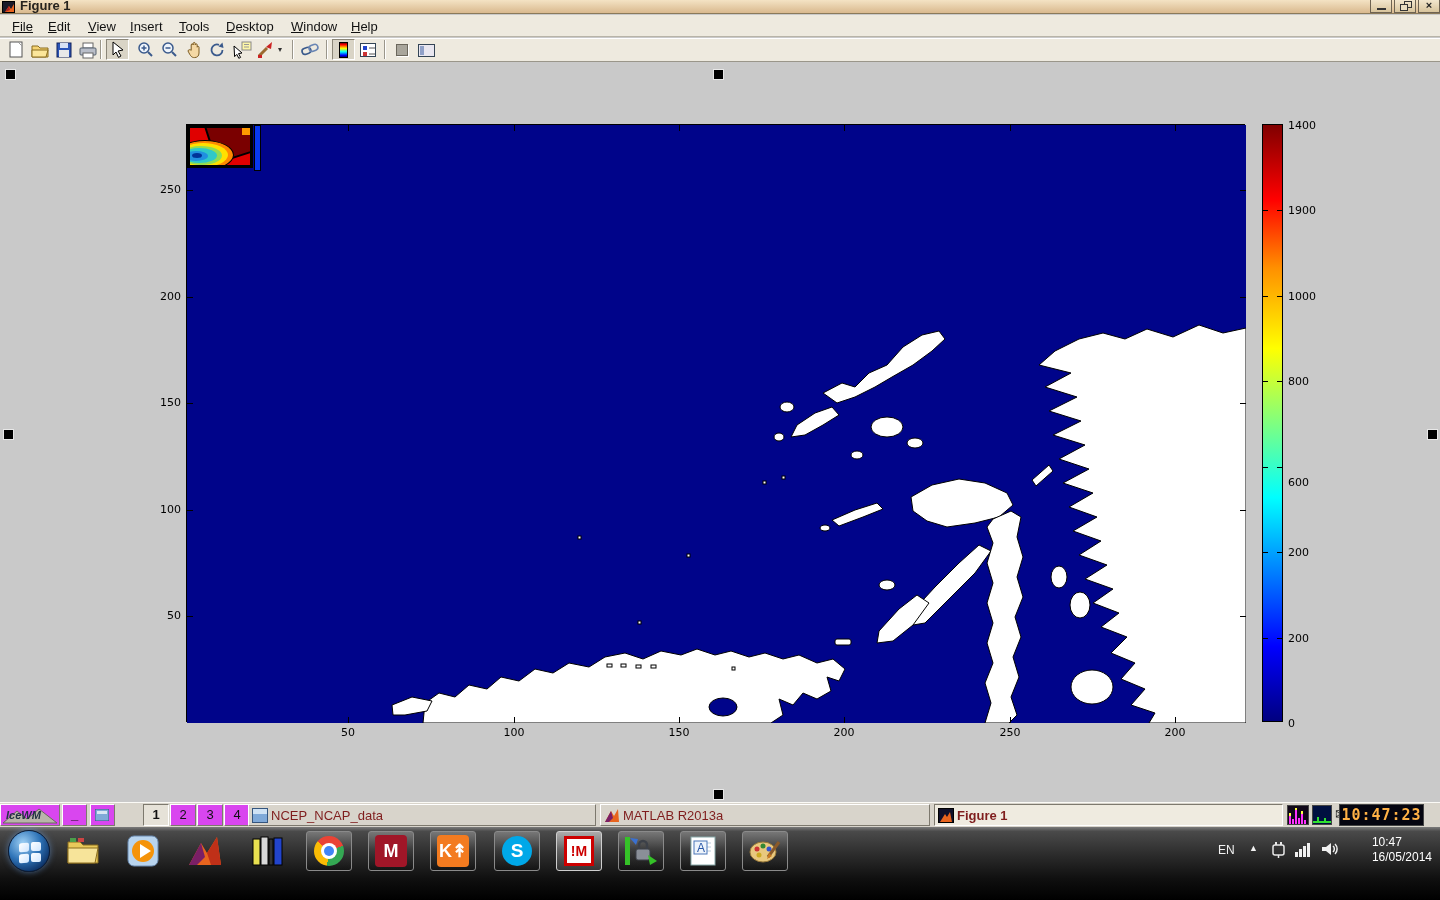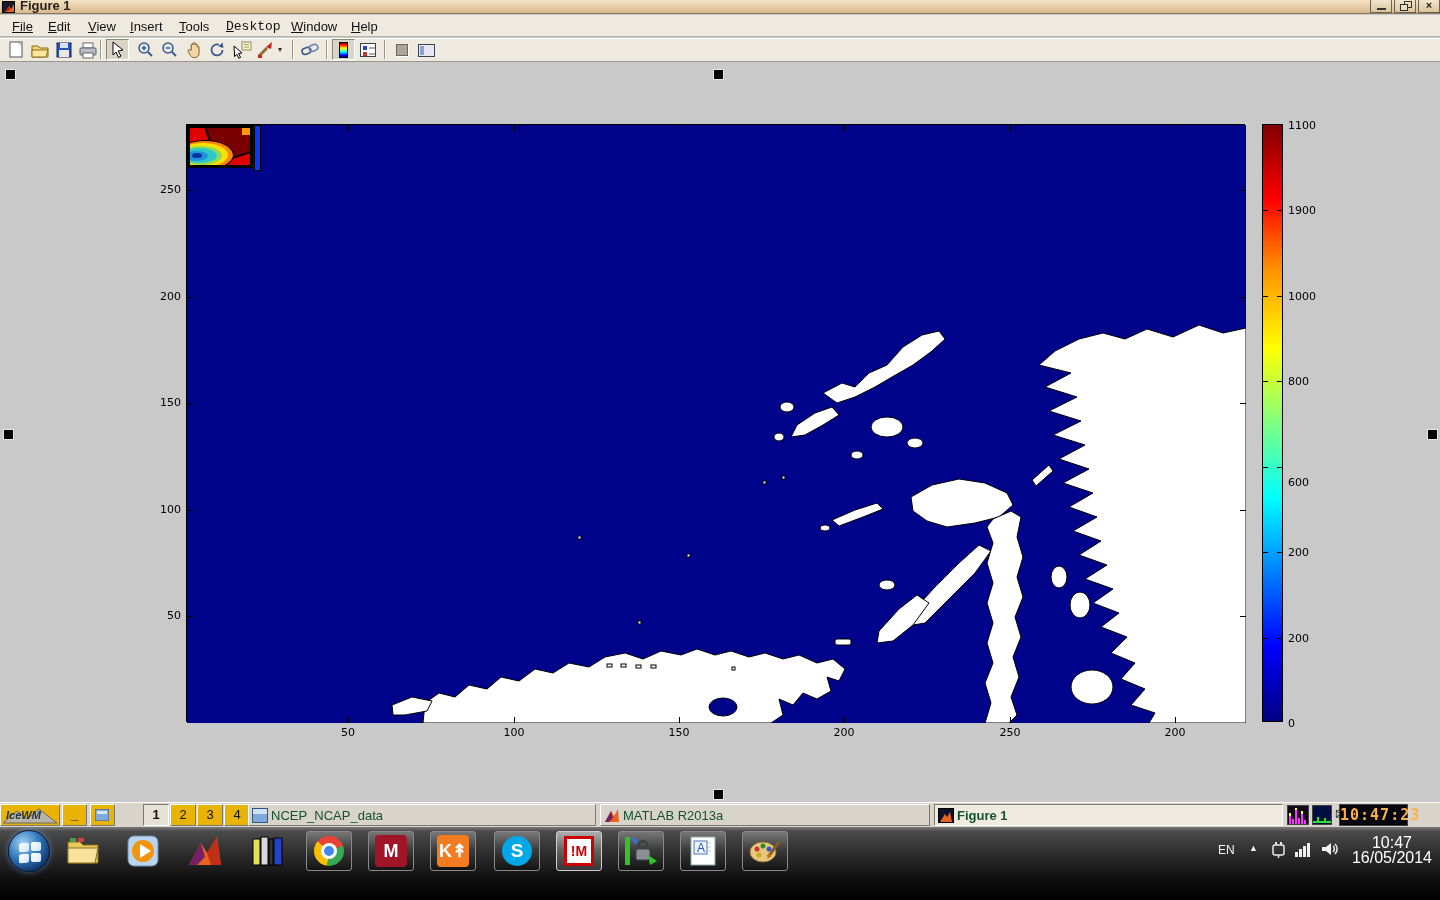--- a/index.html
+++ b/index.html
@@ -49,48 +49,48 @@
   .colorbar{position:absolute;left:1262px;top:61px;width:21px;height:598px;border:1px solid #000;
     background:linear-gradient(180deg,#800000 0%,#ff0000 12.5%,#ff9000 24%,#ffff00 37.5%,#00ffff 62.5%,#0000ff 87.5%,#000080 100%);}
 
   
   .inset{position:absolute;left:0;top:0;width:66px;height:43px;border:3px solid #000;background:#e00000;overflow:hidden;}
   .inset .blob{position:absolute;border-radius:50%;}
   .insetbar{position:absolute;left:67px;top:0;width:7px;height:46px;background:#0838f0;border:1px solid #000;}
 
   
   .icewm{position:absolute;left:0;top:802px;width:1440px;height:25px;background:#d8d4cb;border-top:1px solid #fbfaf6;}
-  .ibtn{position:absolute;top:1px;height:22px;background:#eab308;border:1px solid #7d796e;
+  .ibtn{position:absolute;top:1px;height:22px;background:#d946ef;border:1px solid #7d796e;
     border-top-color:#fff;border-left-color:#fff;font-size:13px;color:#111;}
   .ibtn.pressed{border:1px solid #fff;border-top-color:#7d796e;border-left-color:#7d796e;background:#e6e2d8;}
   .taskbtn{position:absolute;top:1px;height:22px;background:#d8d4cb;border:1px solid #7d796e;
     border-top-color:#fff;border-left-color:#fff;overflow:hidden;white-space:nowrap;}
   .taskbtn.active{background:#efebe0;border:1px solid #fff;border-top-color:#7d796e;border-left-color:#7d796e;}
-  .taskbtn .lbl{position:absolute;left:22px;top:3px;font-size:13px;color:#14532d;}
+  .taskbtn .lbl{position:absolute;left:22px;top:3px;font-size:13px;color:#7f1d1d;}
   .taskbtn.active .lbl{font-weight:bold;}
   .ticon{position:absolute;left:3px;top:3px;width:16px;height:15px;}
   .icon-folder{background:linear-gradient(180deg,#cfe2f4 40%,#7fa9d8 40%);border:1px solid #34557e;}
   .icon-figwin{background:#10102a;border:1px solid #000;}
   .wslbl{width:100%;text-align:center;line-height:20px;}
   .ws-active{font-weight:bold;}
   .lcdclock{position:absolute;top:1px;height:22px;background:#050510;border:1px solid #444;
     color:#ffb145;font-family:"DejaVu Sans Mono",monospace;font-weight:bold;font-size:15px;
     letter-spacing:1px;line-height:20px;text-align:center;}
   .applet{position:absolute;top:2px;height:20px;}
   .icewmlogo{font-size:11px;font-style:italic;font-weight:bold;color:#234;line-height:20px;padding-left:3px;}
 
   
   .win7{position:absolute;left:0;top:827px;width:1440px;height:73px;
     background:linear-gradient(180deg,#7b7b7b 0%,#4a4a4a 6%,#2a2a2a 40%,#101010 70%,#000 100%);}
   .w7btn{position:absolute;top:4px;width:46px;height:40px;border-radius:3px;}
   .w7btn.framed{border:1px solid #8a8a8a;background:linear-gradient(180deg,rgba(255,255,255,.25),rgba(255,255,255,.05) 45%,rgba(0,0,0,.2));}
   .w7btn.activeapp{border:1px solid #cfcfcf;background:linear-gradient(180deg,rgba(255,255,255,.55),rgba(255,255,255,.25) 45%,rgba(120,120,120,.3));}
   .w7center{position:absolute;left:50%;top:50%;transform:translate(-50%,-50%);}
   .trayTxt{position:absolute;color:#f2f2f2;font-size:12px;}
-  .w7clock{position:absolute;right:8px;top:8px;text-align:center;color:#fff;font-size:16px;line-height:15px;}
+  .w7clock{position:absolute;right:8px;top:8px;text-align:left;color:#fff;font-size:12px;line-height:15px;}
   .startorb{position:absolute;left:8px;top:3px;width:42px;height:42px;border-radius:50%;
     background:radial-gradient(circle at 35% 30%,#9ed0f5 0%,#2f74b8 45%,#0b2f63 80%,#061a38 100%);
     border:1px solid #0a1d3a;box-shadow:0 0 6px rgba(120,180,255,.5);}
   .flag{position:absolute;left:10px;top:11px;width:22px;height:20px;}
   .flag i{position:absolute;width:10px;height:9px;background:linear-gradient(135deg,#fff,#cfe6ff);border-radius:2px;}
 </style>
 </head>
 <body>
 
 <div class="screen">
@@ -112,21 +112,21 @@
       </span>
     <span class="winbtn" style="left:1418px;">×</span>
   </div>
 
   <div class="menubar" id="menubar">
       <span class="menuitem" style="left: 8px; text-decoration: underline;"><u>F</u>ile</span>
       <span class="menuitem" style="left: 44px;"><u>E</u>dit</span>
       <span class="menuitem" style="left: 84px;"><u>V</u>iew</span>
       <span class="menuitem" style="left: 126px;"><u>I</u>nsert</span>
       <span class="menuitem" style="left: 175px;"><u>T</u>ools</span>
-      <span class="menuitem" style="left: 222px; font-family: Liberation Mono, monospace;"><u>D</u>esktop</span>
+      <span class="menuitem" style="left: 222px;"><u>D</u>esktop</span>
       <span class="menuitem" style="left: 287px;"><u>W</u>indow</span>
       <span class="menuitem" style="left: 347px;"><u>H</u>elp</span>
     </div>
 
   <div class="toolbar">
     <div class="tbtn" style="left:4px">
       <svg width="22" height="20">
           <rect x="5" y="2" width="12" height="15" fill="#fff" stroke="#555"></rect>
           <line x1="13" y1="2" x2="17" y2="6" stroke="#999"></line>
         </svg></div>
@@ -326,21 +326,21 @@
           <div class="ticklbl" style="left: 143px; top: 601px; width: 36px; text-align: center;">50</div>
           <div class="ticklbl" style="left: 309px; top: 601px; width: 36px; text-align: center;">100</div>
           <div class="ticklbl" style="left: 474px; top: 601px; width: 36px; text-align: center;">150</div>
           <div class="ticklbl" style="left: 639px; top: 601px; width: 36px; text-align: center;">200</div>
           <div class="ticklbl" style="left: 805px; top: 601px; width: 36px; text-align: center;">250</div>
           <div class="ticklbl" style="left: 970px; top: 601px; width: 36px; text-align: center;">200</div>
         </div>
     </div>
 
     <div class="colorbar" id="colorbar">
-        <div class="ticklbl" style="left: 25px; top: -6px; width: 40px;">1100</div>
+        <div class="ticklbl" style="left: 25px; top: -6px; width: 40px;">1400</div>
         <div class="tickmark" style="left: 0px; top: 85px; width: 5px; height: 1px;"></div>
         <div class="tickmark" style="left: 14px; top: 85px; width: 5px; height: 1px;"></div>
         <div class="ticklbl" style="left: 25px; top: 79px; width: 40px;">1900</div>
         <div class="tickmark" style="left: 0px; top: 171px; width: 5px; height: 1px;"></div>
         <div class="tickmark" style="left: 14px; top: 171px; width: 5px; height: 1px;"></div>
         <div class="ticklbl" style="left: 25px; top: 165px; width: 40px;">1000</div>
         <div class="tickmark" style="left: 0px; top: 256px; width: 5px; height: 1px;"></div>
         <div class="tickmark" style="left: 14px; top: 256px; width: 5px; height: 1px;"></div>
         <div class="ticklbl" style="left: 25px; top: 250px; width: 40px;">800</div>
         <div class="tickmark" style="left: 0px; top: 342px; width: 5px; height: 1px;"></div>
@@ -420,21 +420,21 @@
             <rect x="16" y="14" width="2" height="4" fill="#ff30ff"></rect>
           </g>
         </svg></div>
     <div class="applet" style="left:1312px;width:20px;background:#001040;border:1px solid #444">
       <svg width="18" height="18">
           <rect x="0" y="15" width="18" height="2" fill="#30e030"></rect>
           <rect x="4" y="11" width="2" height="4" fill="#30e030"></rect>
           <rect x="11" y="12" width="2" height="3" fill="#30e030"></rect>
         </svg></div>
     <span class="abs" style="left:1335px;top:3px;font-size:14px;color:#222">✉</span>
-    <div class="lcdclock" style="left:1339px;width:69px">10:47:23</div>
+    <div class="lcdclock" style="left:1339px;width:85px">10:47:23</div>
   </div>
 
   <div class="win7">
     <div class="startorb">
       <div class="flag">
         <i style="left:0;top:1px;transform:skewY(-6deg)"></i>
           <i style="left:12px;top:0"></i>
         <i style="left:0;top:12px;transform:skewY(-6deg)"></i>
           <i style="left:12px;top:11px"></i>
       </div>

